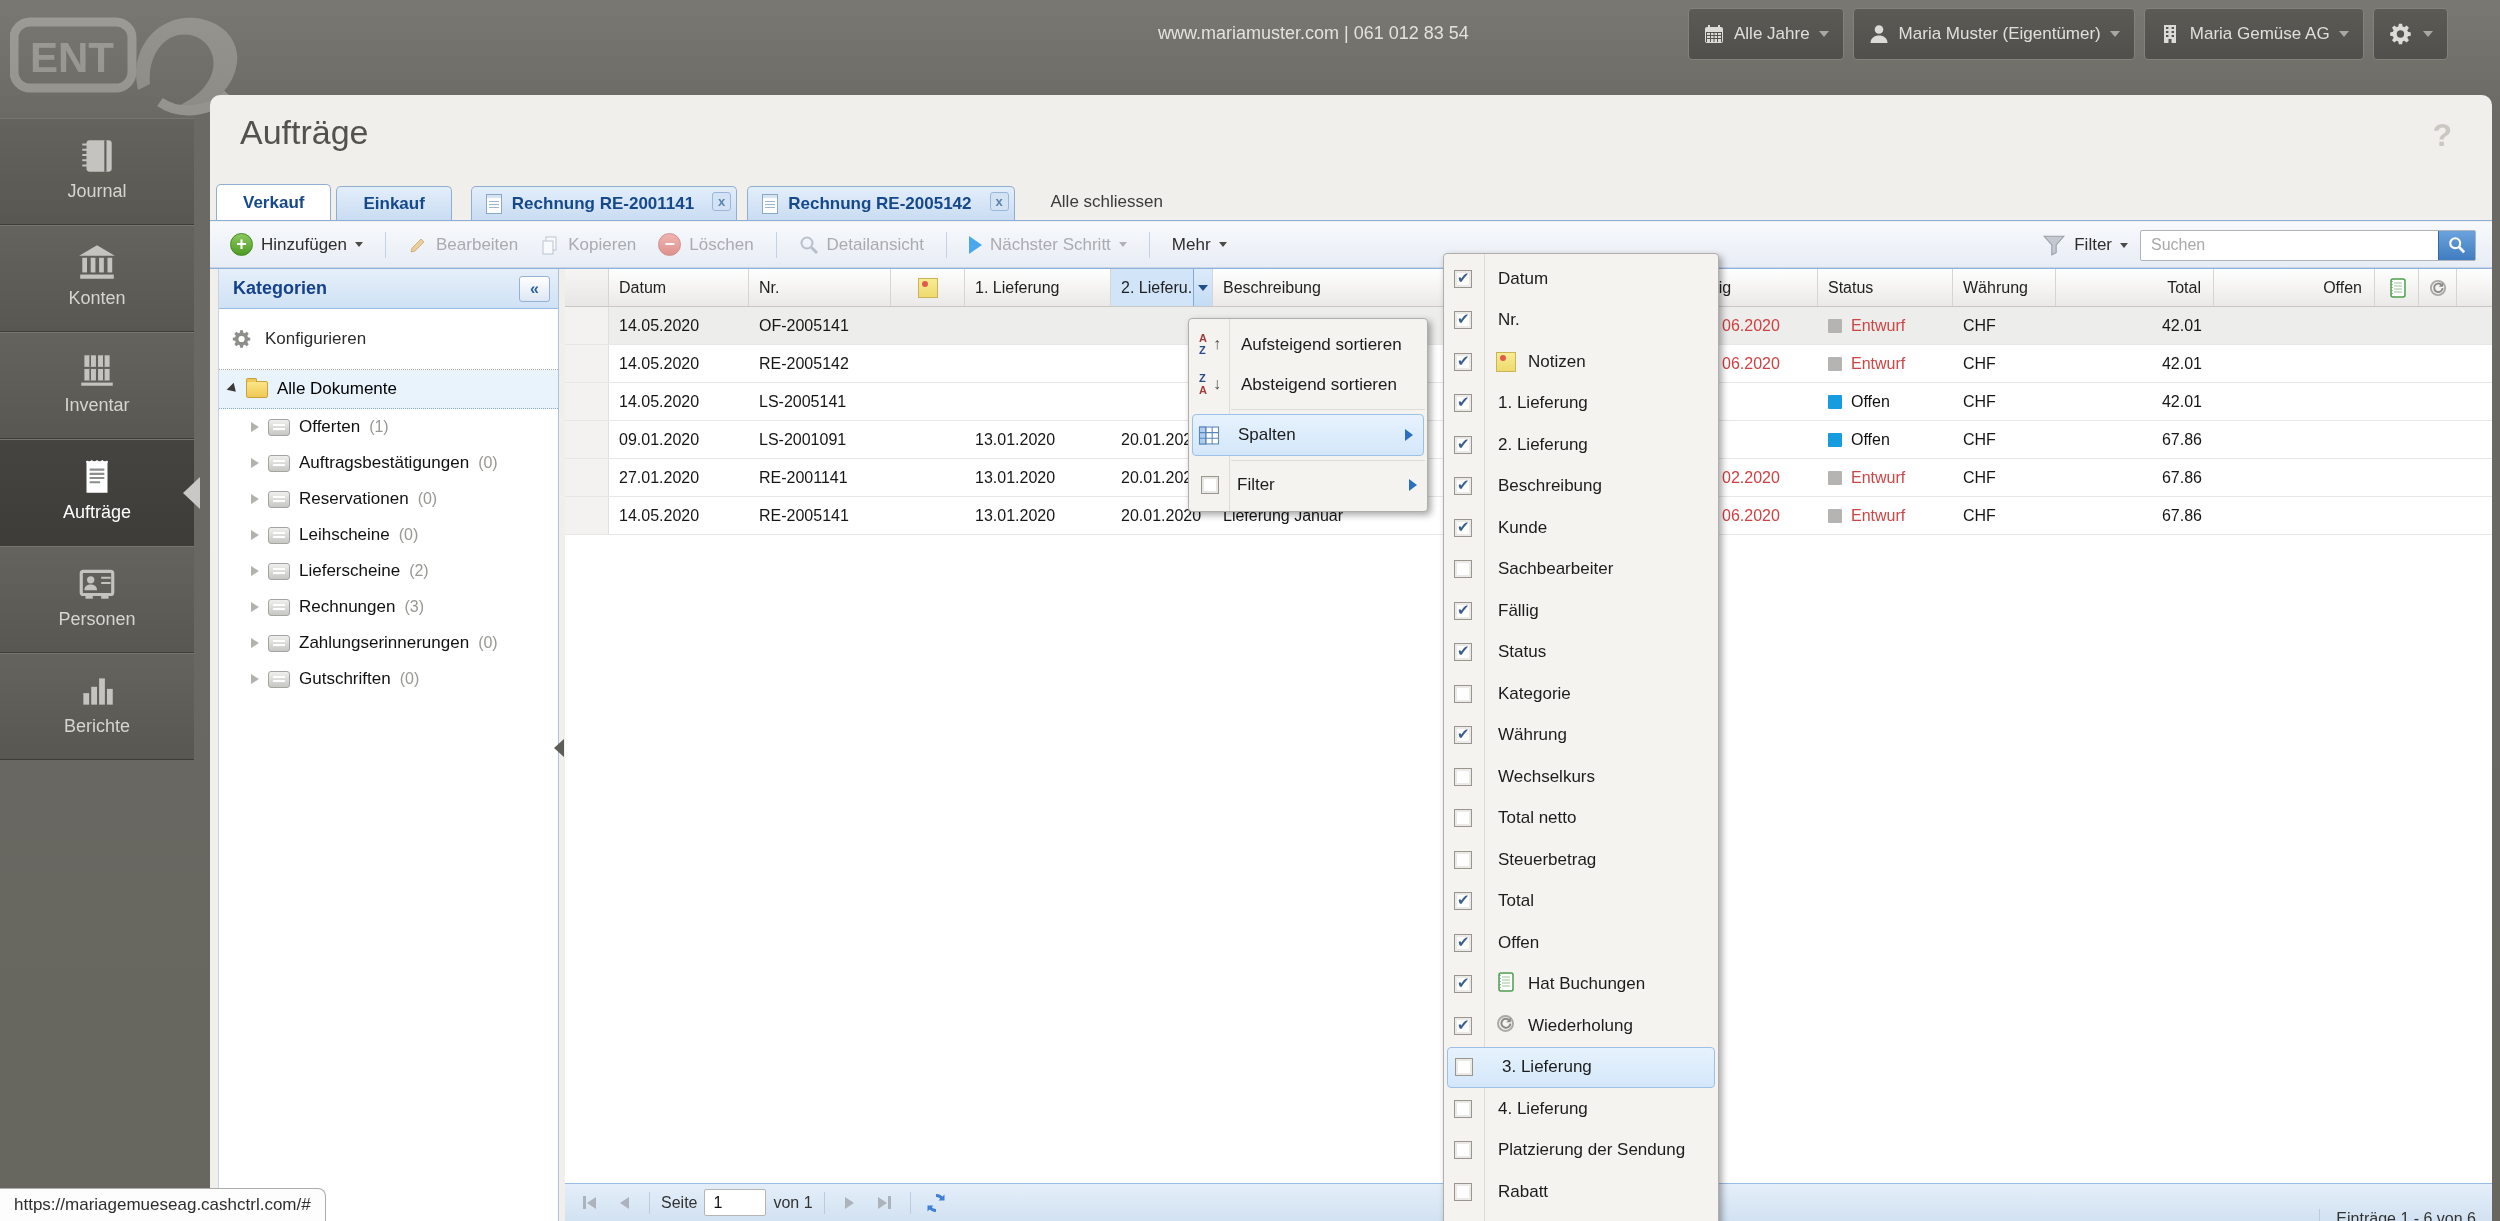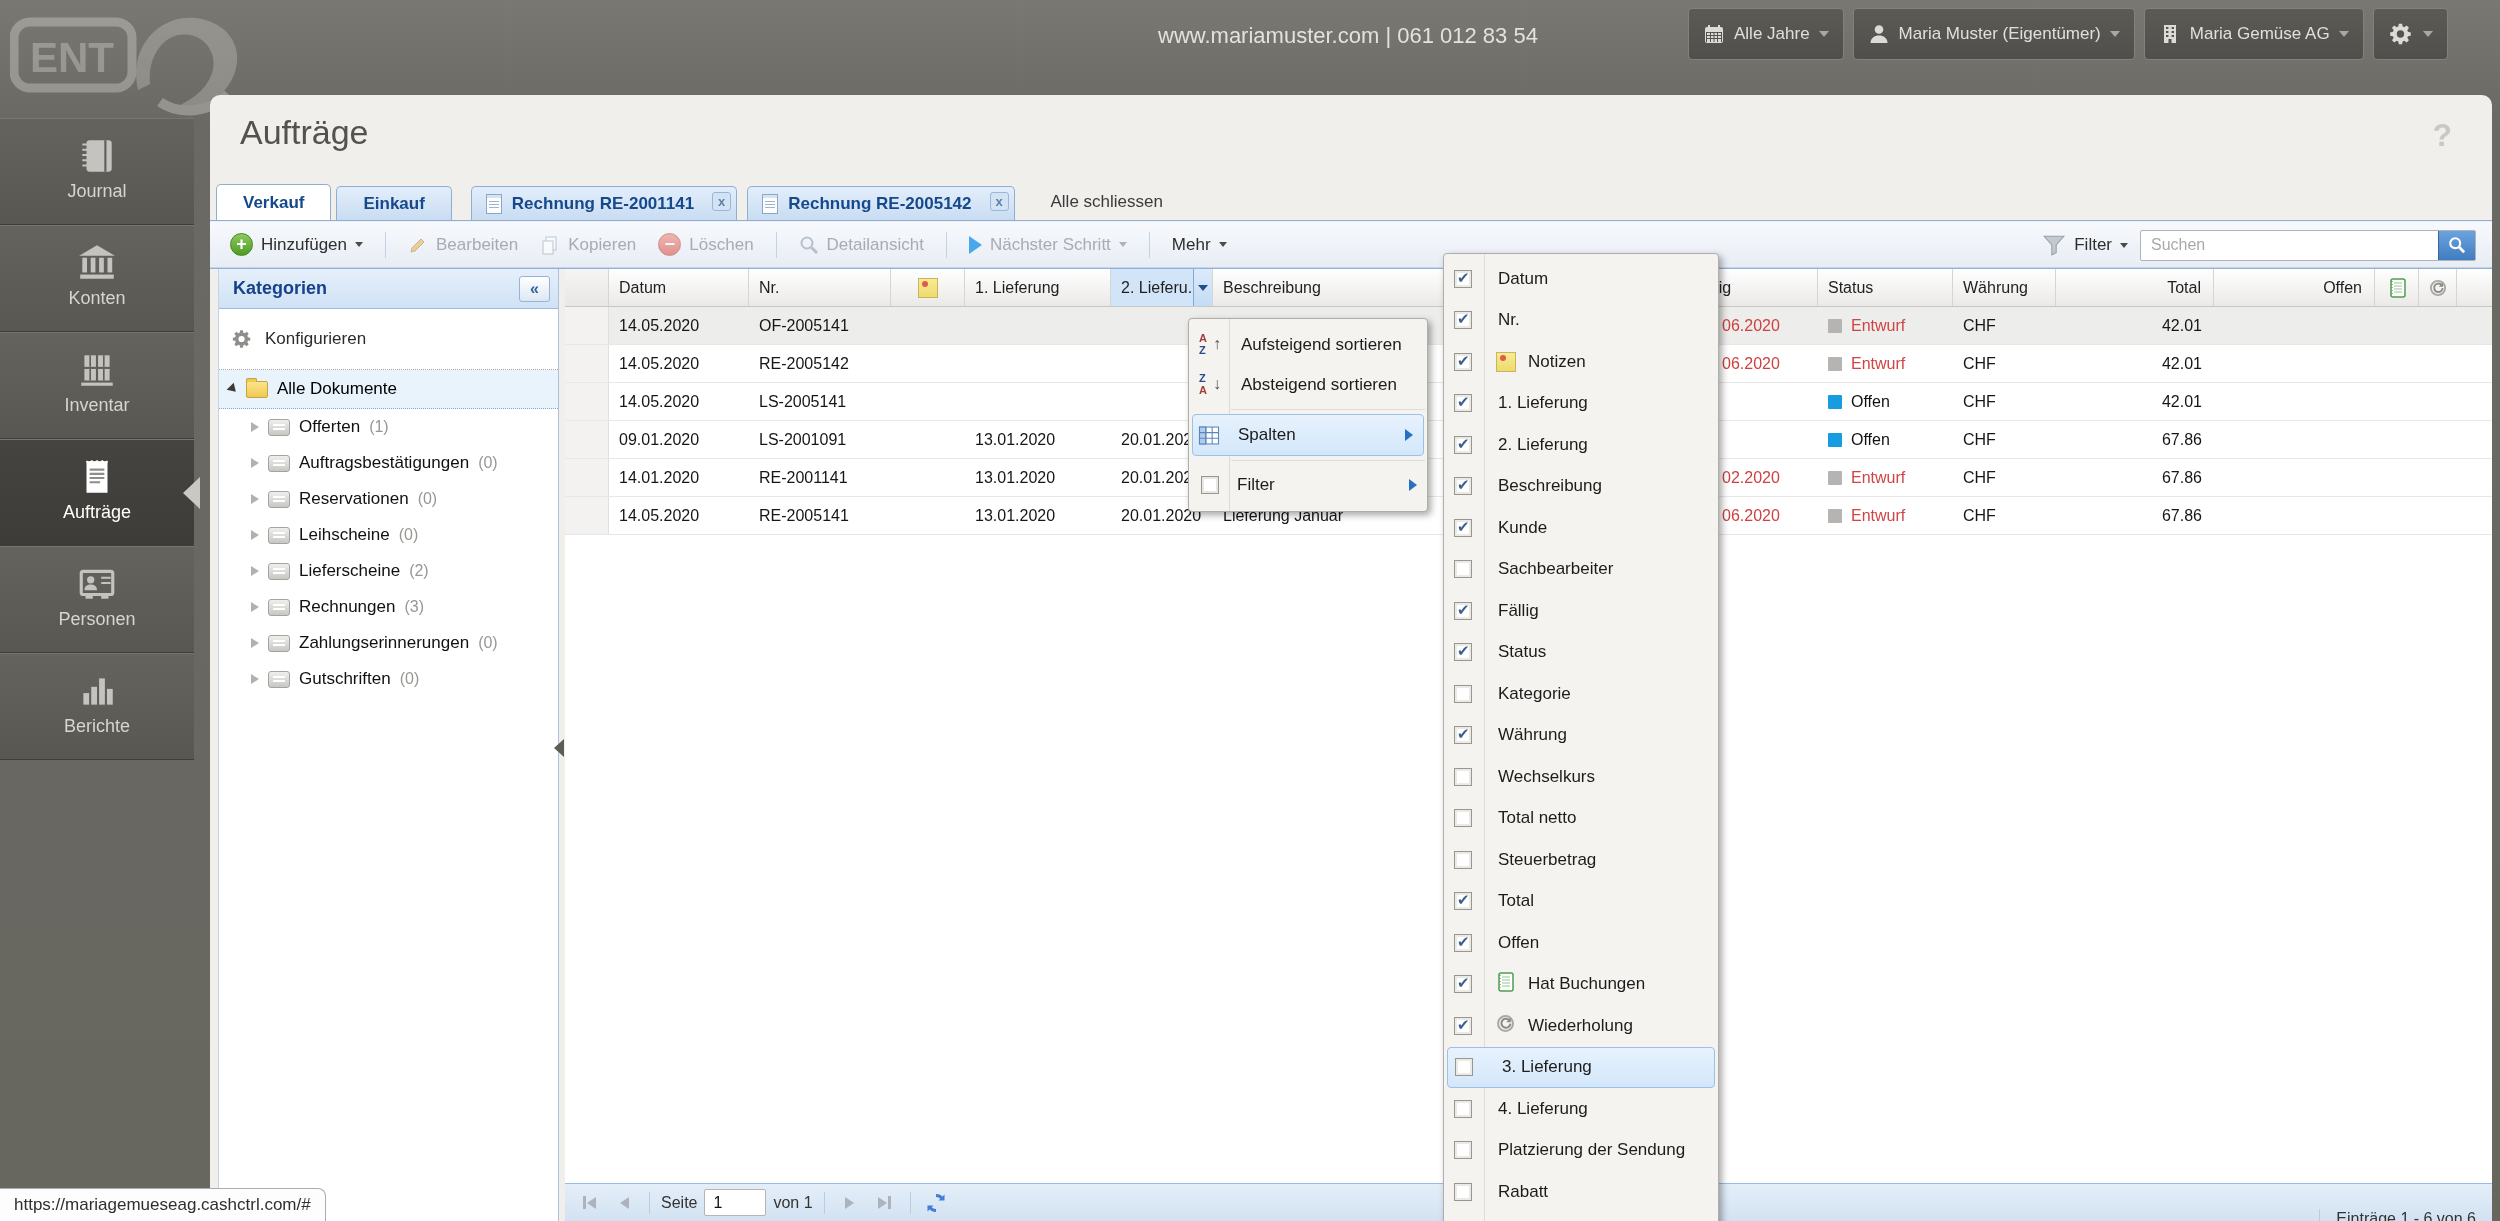--- a/index.html
+++ b/index.html
@@ -1,21 +1,21 @@
 <!DOCTYPE html>
 <html><head>
 <meta charset="utf-8">
 <style>
   * { margin:0; padding:0; box-sizing:border-box; }
   html,body { width:2500px; height:1221px; overflow:hidden; }
   body { font-family:"Liberation Sans", sans-serif; background:#6e6c67;
          background-image:linear-gradient(#7a7873, #6a6964 120px, #67665f); position:relative; }
 
   
-  .topbar-info { position:absolute; left:1158px; top:23px; color:#e3e2de; font-size:22px; z-index:2; }
+  .topbar-info { position:absolute; left:1158px; top:23px; color:#e3e2de; font-size:18px; z-index:2; }
   .topbar-buttons { position:absolute; left:1688px; top:8px; display:flex; gap:9px; z-index:2; }
   .tb-btn { height:52px; background:linear-gradient(#5b5a55,#504f4b); border:1px solid #82817c;
             border-radius:4px; display:flex; align-items:center; padding:0 14px; gap:9px; cursor:pointer; }
   .tb-btn .lbl { color:#e0dfdb; font-size:17px; white-space:nowrap; }
   .caret-dn { width:0; height:0; border-left:5px solid transparent; border-right:5px solid transparent;
               border-top:6px solid #a9a8a3; }
 
   
   .sidebar { position:absolute; left:0; top:0; width:210px; height:1221px; z-index:1; }
   .logo { position:absolute; left:10px; top:6px; opacity:.38; color:#d8d7d2; }
@@ -616,21 +616,21 @@
             <span class="stlbl">Offen</span>
           </div>
         <div class="gc c10">CHF</div>
         <div class="gc c11 num">67.86</div>
         <div class="gc c12 num"></div>
         <div class="gc c13"></div>
         <div class="gc c14"></div>
       </div>
       <div class="gr">
         <div class="gc c0"></div>
-        <div class="gc c1">14.01.2020</div>
+        <div class="gc c1">27.01.2020</div>
         <div class="gc c2">RE-2001141</div>
         <div class="gc c3"></div>
         <div class="gc c4">13.01.2020</div>
         <div class="gc c5">20.01.2020</div>
         <div class="gc c6"></div>
         <div class="gc c7"></div>
         <div class="gc c8">02.2020</div>
         <div class="gc c9 st-entwurf">
             <span class="stsq"></span>
             <span class="stlbl">Entwurf</span>

